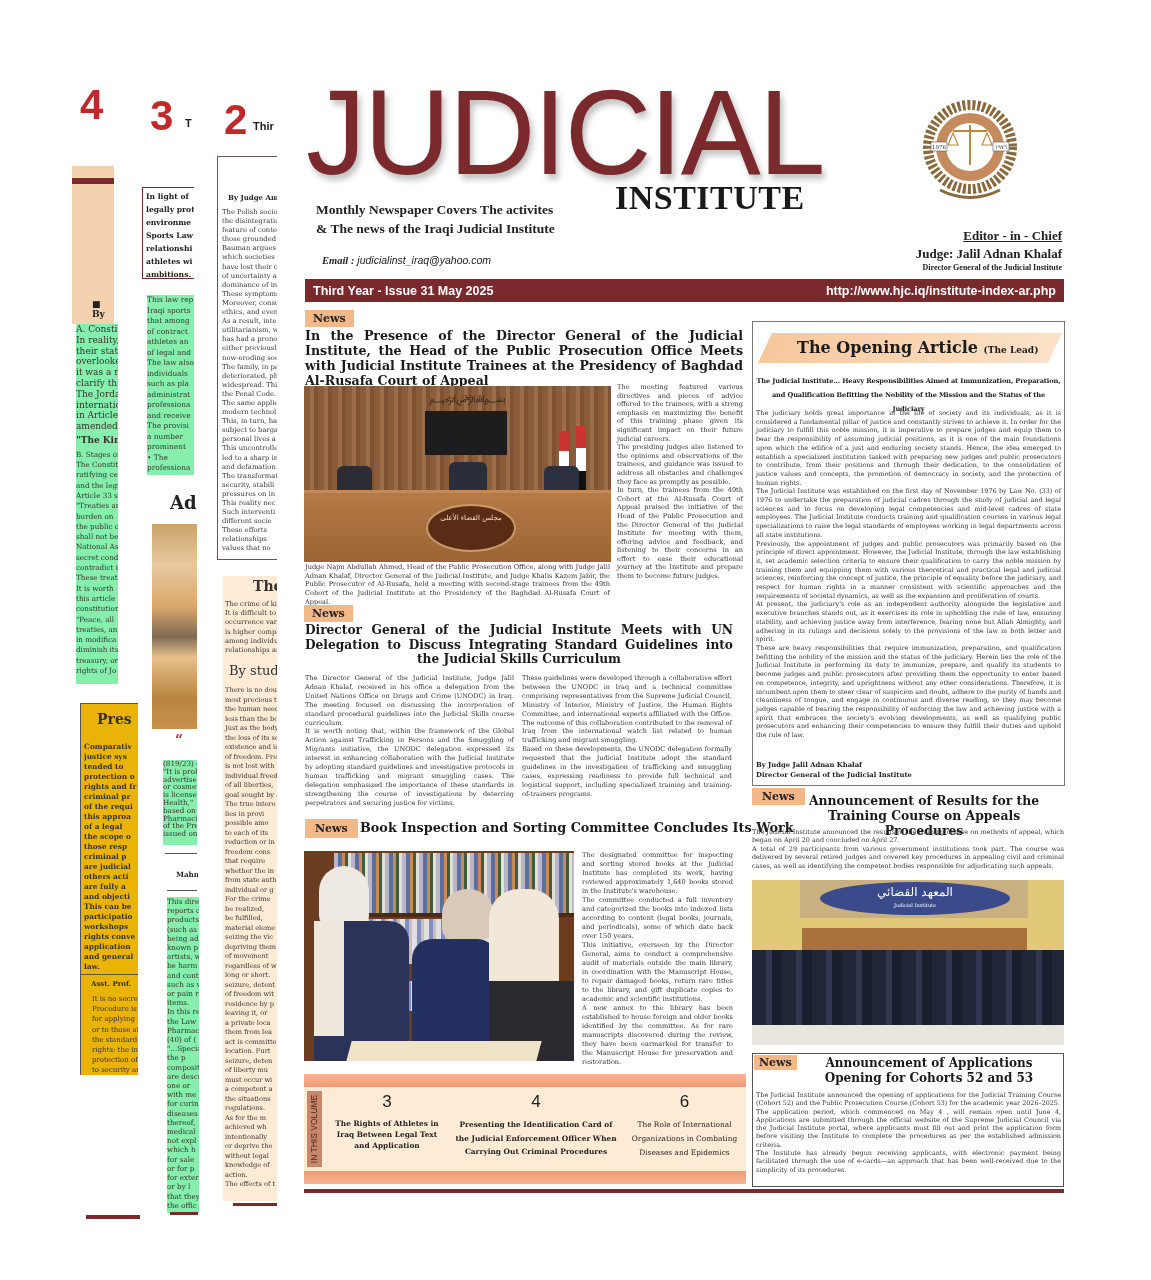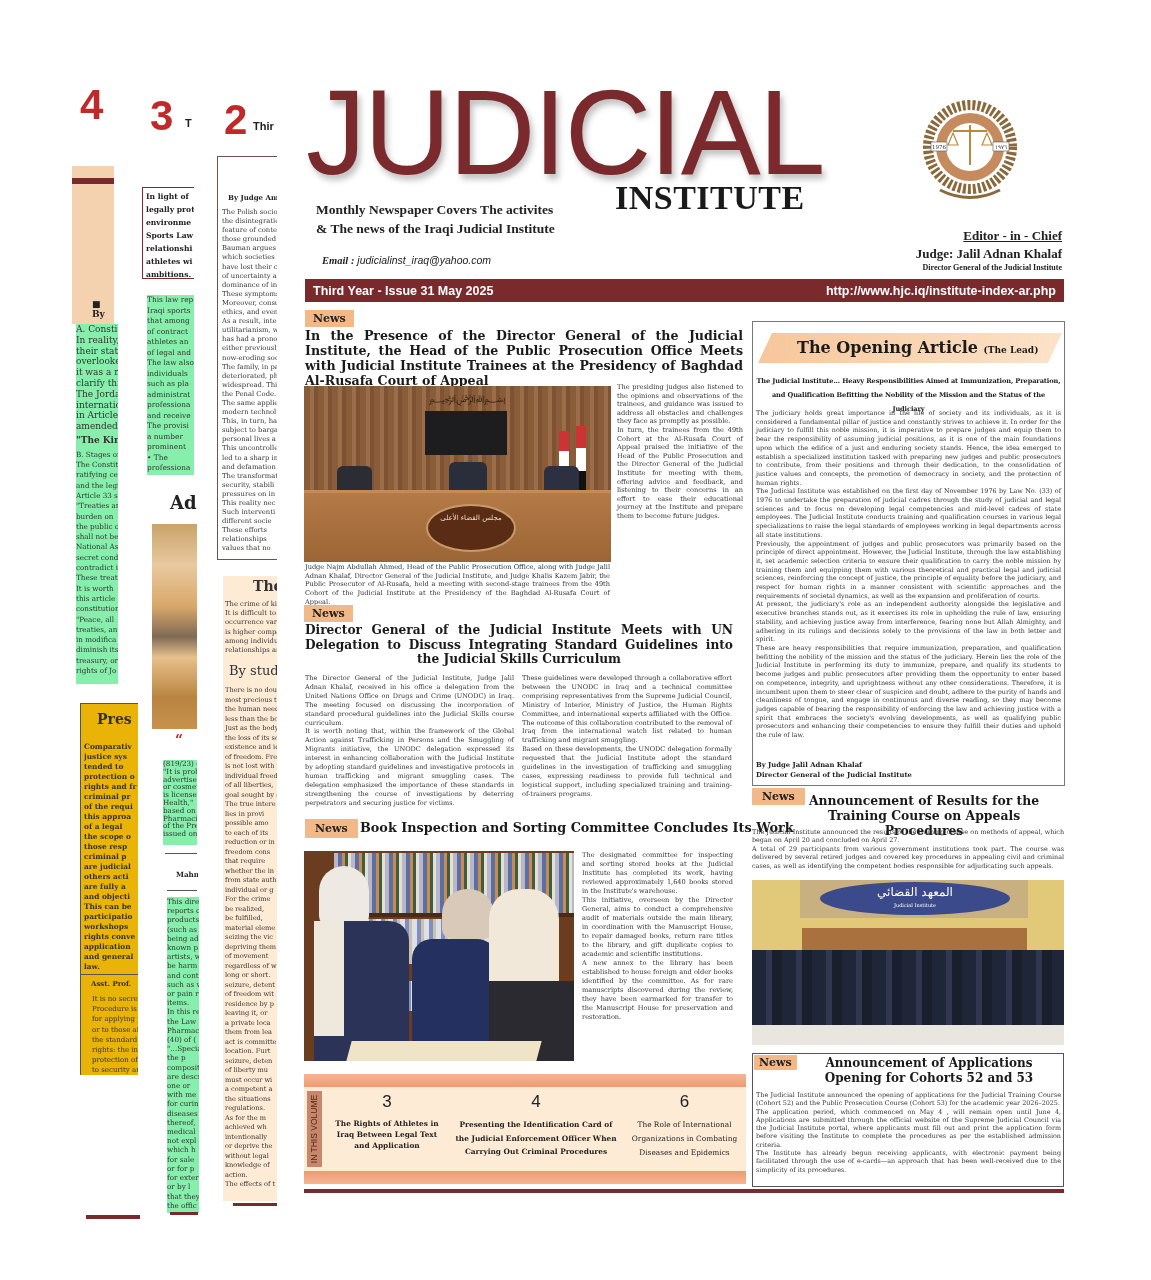--- a/index.html
+++ b/index.html
@@ -365,20 +365,21 @@
   <div style="position:absolute;left:255px;top:45px;width:10px;height:60px;background:linear-gradient(#c33 0 33%,#fff 33% 66%,#111 66%);"></div>
   <div style="position:absolute;left:272px;top:40px;width:10px;height:68px;background:linear-gradient(#c33 0 33%,#fff 33% 66%,#111 66%);"></div>
   <div style="position:absolute;left:33px;top:80px;width:35px;height:28px;background:#2c2c34;border-radius:6px 6px 0 0;"></div>
   <div style="position:absolute;left:145px;top:76px;width:38px;height:32px;background:#2a2d3a;border-radius:6px 6px 0 0;"></div>
   <div style="position:absolute;left:240px;top:80px;width:35px;height:28px;background:#2c3040;border-radius:6px 6px 0 0;"></div>
   <div style="position:absolute;left:0;top:104px;width:307px;height:72px;background:linear-gradient(#b47a47,#9c6535);border-top:3px solid #c68a55;"></div>
   <div style="position:absolute;left:122px;top:118px;width:90px;height:48px;border-radius:50%;background:#5a2c16;border:2px solid #c89a6a;color:#f0dcc0;font-size:7px;text-align:center;padding-top:8px;">مجلس القضاء الأعلى</div>
 </div>
 <div class="body abs" style="left:305px;top:563px;width:305px;font-size:6.6px;line-height:8.7px;">Judge Najm Abdullah Ahmed, Head of the Public Prosecution Office, along with Judge Jalil Adnan Khalaf, Director General of the Judicial Institute, and Judge Khalis Kazem Jabir, the Public Prosecutor of Al-Rusafa, held a meeting with second-stage trainees from the 49th Cohort of the Judicial Institute at the Presidency of the Baghdad Al-Rusafa Court of Appeal.</div>
 <div class="body abs" style="left:617px;top:383px;width:126px;font-size:6.6px;line-height:8.6px;">
+  <p>The meeting featured various directives and pieces of advice offered to the trainees, with a strong emphasis on maximizing the benefit of this training phase given its significant impact on their future judicial careers.</p>
   <p>The presiding judges also listened to the opinions and observations of the trainees, and guidance was issued to address all obstacles and challenges they face as promptly as possible.</p>
   <p>In turn, the trainees from the 49th Cohort at the Al-Rusafa Court of Appeal praised the initiative of the Head of the Public Prosecution and the Director General of the Judicial Institute for meeting with them, offering advice and feedback, and listening to their concerns in an effort to ease their educational journey at the Institute and prepare them to become future judges.</p>
 </div>
 
 <span class="tag abs" style="left:304px;top:605px;">News</span>
 <div class="h1 abs" style="left:305px;top:623px;width:428px;font-size:12.2px;line-height:14.6px;text-align:justify;text-align-last:center;">Director General of the Judicial Institute Meets with UN Delegation to Discuss Integrating Standard Guidelines into the Judicial Skills Curriculum</div>
 <div class="body abs" style="left:305px;top:674px;width:209px;font-size:6.5px;line-height:8.9px;">
   <p>The Director General of the Judicial Institute, Judge Jalil Adnan Khalaf, received in his office a delegation from the United Nations Office on Drugs and Crime (UNODC) in Iraq. The meeting focused on discussing the incorporation of standard procedural guidelines into the Judicial Skills course curriculum.</p>
   <p>It is worth noting that, within the framework of the Global Action against Trafficking in Persons and the Smuggling of Migrants initiative, the UNODC delegation expressed its interest in enhancing collaboration with the Judicial Institute by adopting standard guidelines and investigative protocols in human trafficking and migrant smuggling cases. The delegation emphasized the importance of these standards in strengthening the course of investigations by deterring perpetrators and securing justice for victims.</p>
 </div>
@@ -398,20 +399,21 @@
   <div style="position:absolute;left:10px;top:70px;width:95px;height:140px;background:#2c3358;border-radius:20px 20px 0 0;"></div>
   <div style="position:absolute;left:10px;top:70px;width:30px;height:115px;background:#efe8dd;"></div>
   <div style="position:absolute;left:138px;top:38px;width:52px;height:50px;background:#d9c9b8;border-radius:25px 25px 10px 10px;"></div>
   <div style="position:absolute;left:108px;top:88px;width:85px;height:122px;background:#24305f;border-radius:20px 20px 0 0;"></div>
   <div style="position:absolute;left:185px;top:38px;width:70px;height:110px;background:#f1e8da;border-radius:30px 30px 10px 10px;"></div>
   <div style="position:absolute;left:185px;top:130px;width:85px;height:80px;background:#2a2a30;"></div>
   <div style="position:absolute;left:45px;top:190px;width:190px;height:20px;background:#efe4c8;transform:skewX(-15deg);"></div>
 </div>
 <div class="body abs" style="left:582px;top:851px;width:151px;font-size:6.6px;line-height:9px;">
   <p>The designated committee for inspecting and sorting stored books at the Judicial Institute has completed its work, having reviewed approximately 1,640 books stored in the Institute's warehouse.</p>
+  <p>The committee conducted a full inventory and categorized the books into indexed lists according to content (legal books, journals, and periodicals), some of which date back over 150 years.</p>
   <p>This initiative, overseen by the Director General, aims to conduct a comprehensive audit of materials outside the main library, in coordination with the Manuscript House, to repair damaged books, return rare titles to the library, and gift duplicate copies to academic and scientific institutions.</p>
   <p>A new annex to the library has been established to house foreign and older books identified by the committee. As for rare manuscripts discovered during the review, they have been earmarked for transfer to the Manuscript House for preservation and restoration.</p>
 </div>
 
 <div class="abs" style="left:304px;top:1074px;width:442px;height:110px;background:#fdebd6;">
   <div style="height:13px;background:linear-gradient(#f6b692,#ee9a74);"></div>
   <div style="position:absolute;left:3px;top:17px;width:15px;height:76px;background:#c8866b;display:flex;align-items:center;justify-content:center;">
     <span style="transform:rotate(-90deg);white-space:nowrap;font-family:'Liberation Sans',sans-serif;font-size:8.5px;color:#4a2a1a;">IN THIS VOLUME</span>
   </div>
   <div style="position:absolute;left:24px;top:14px;width:415px;display:flex;">

